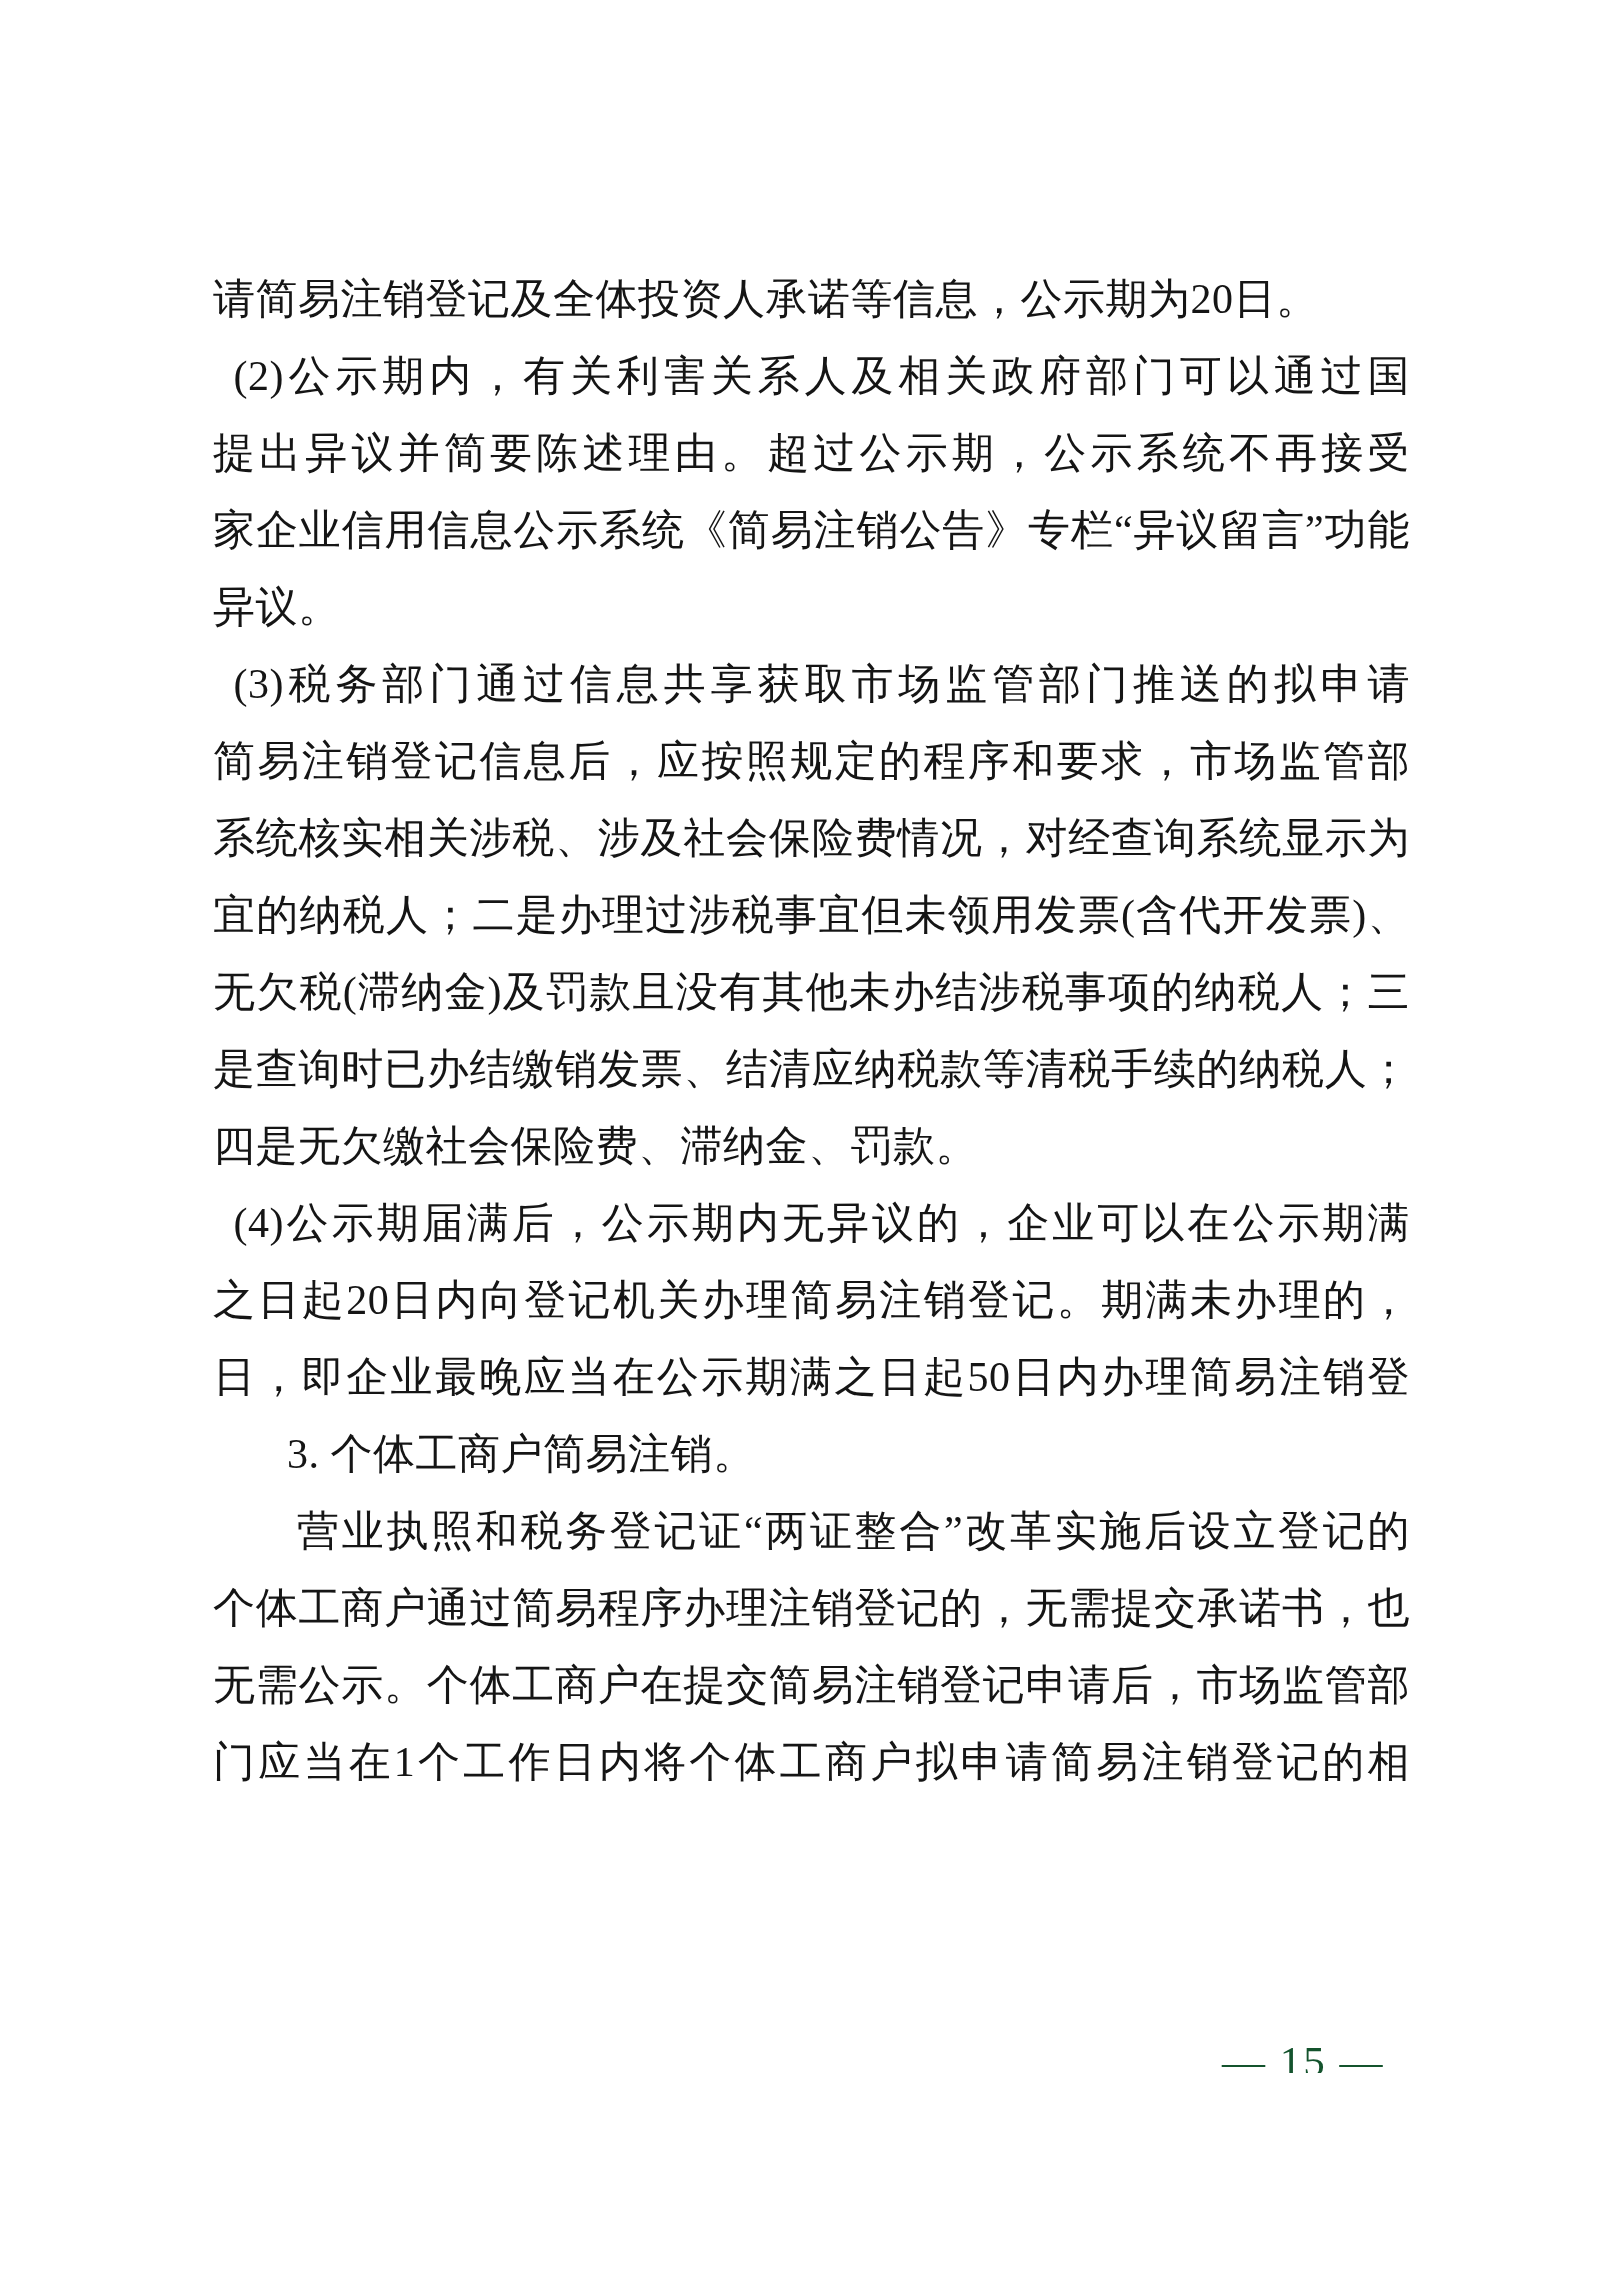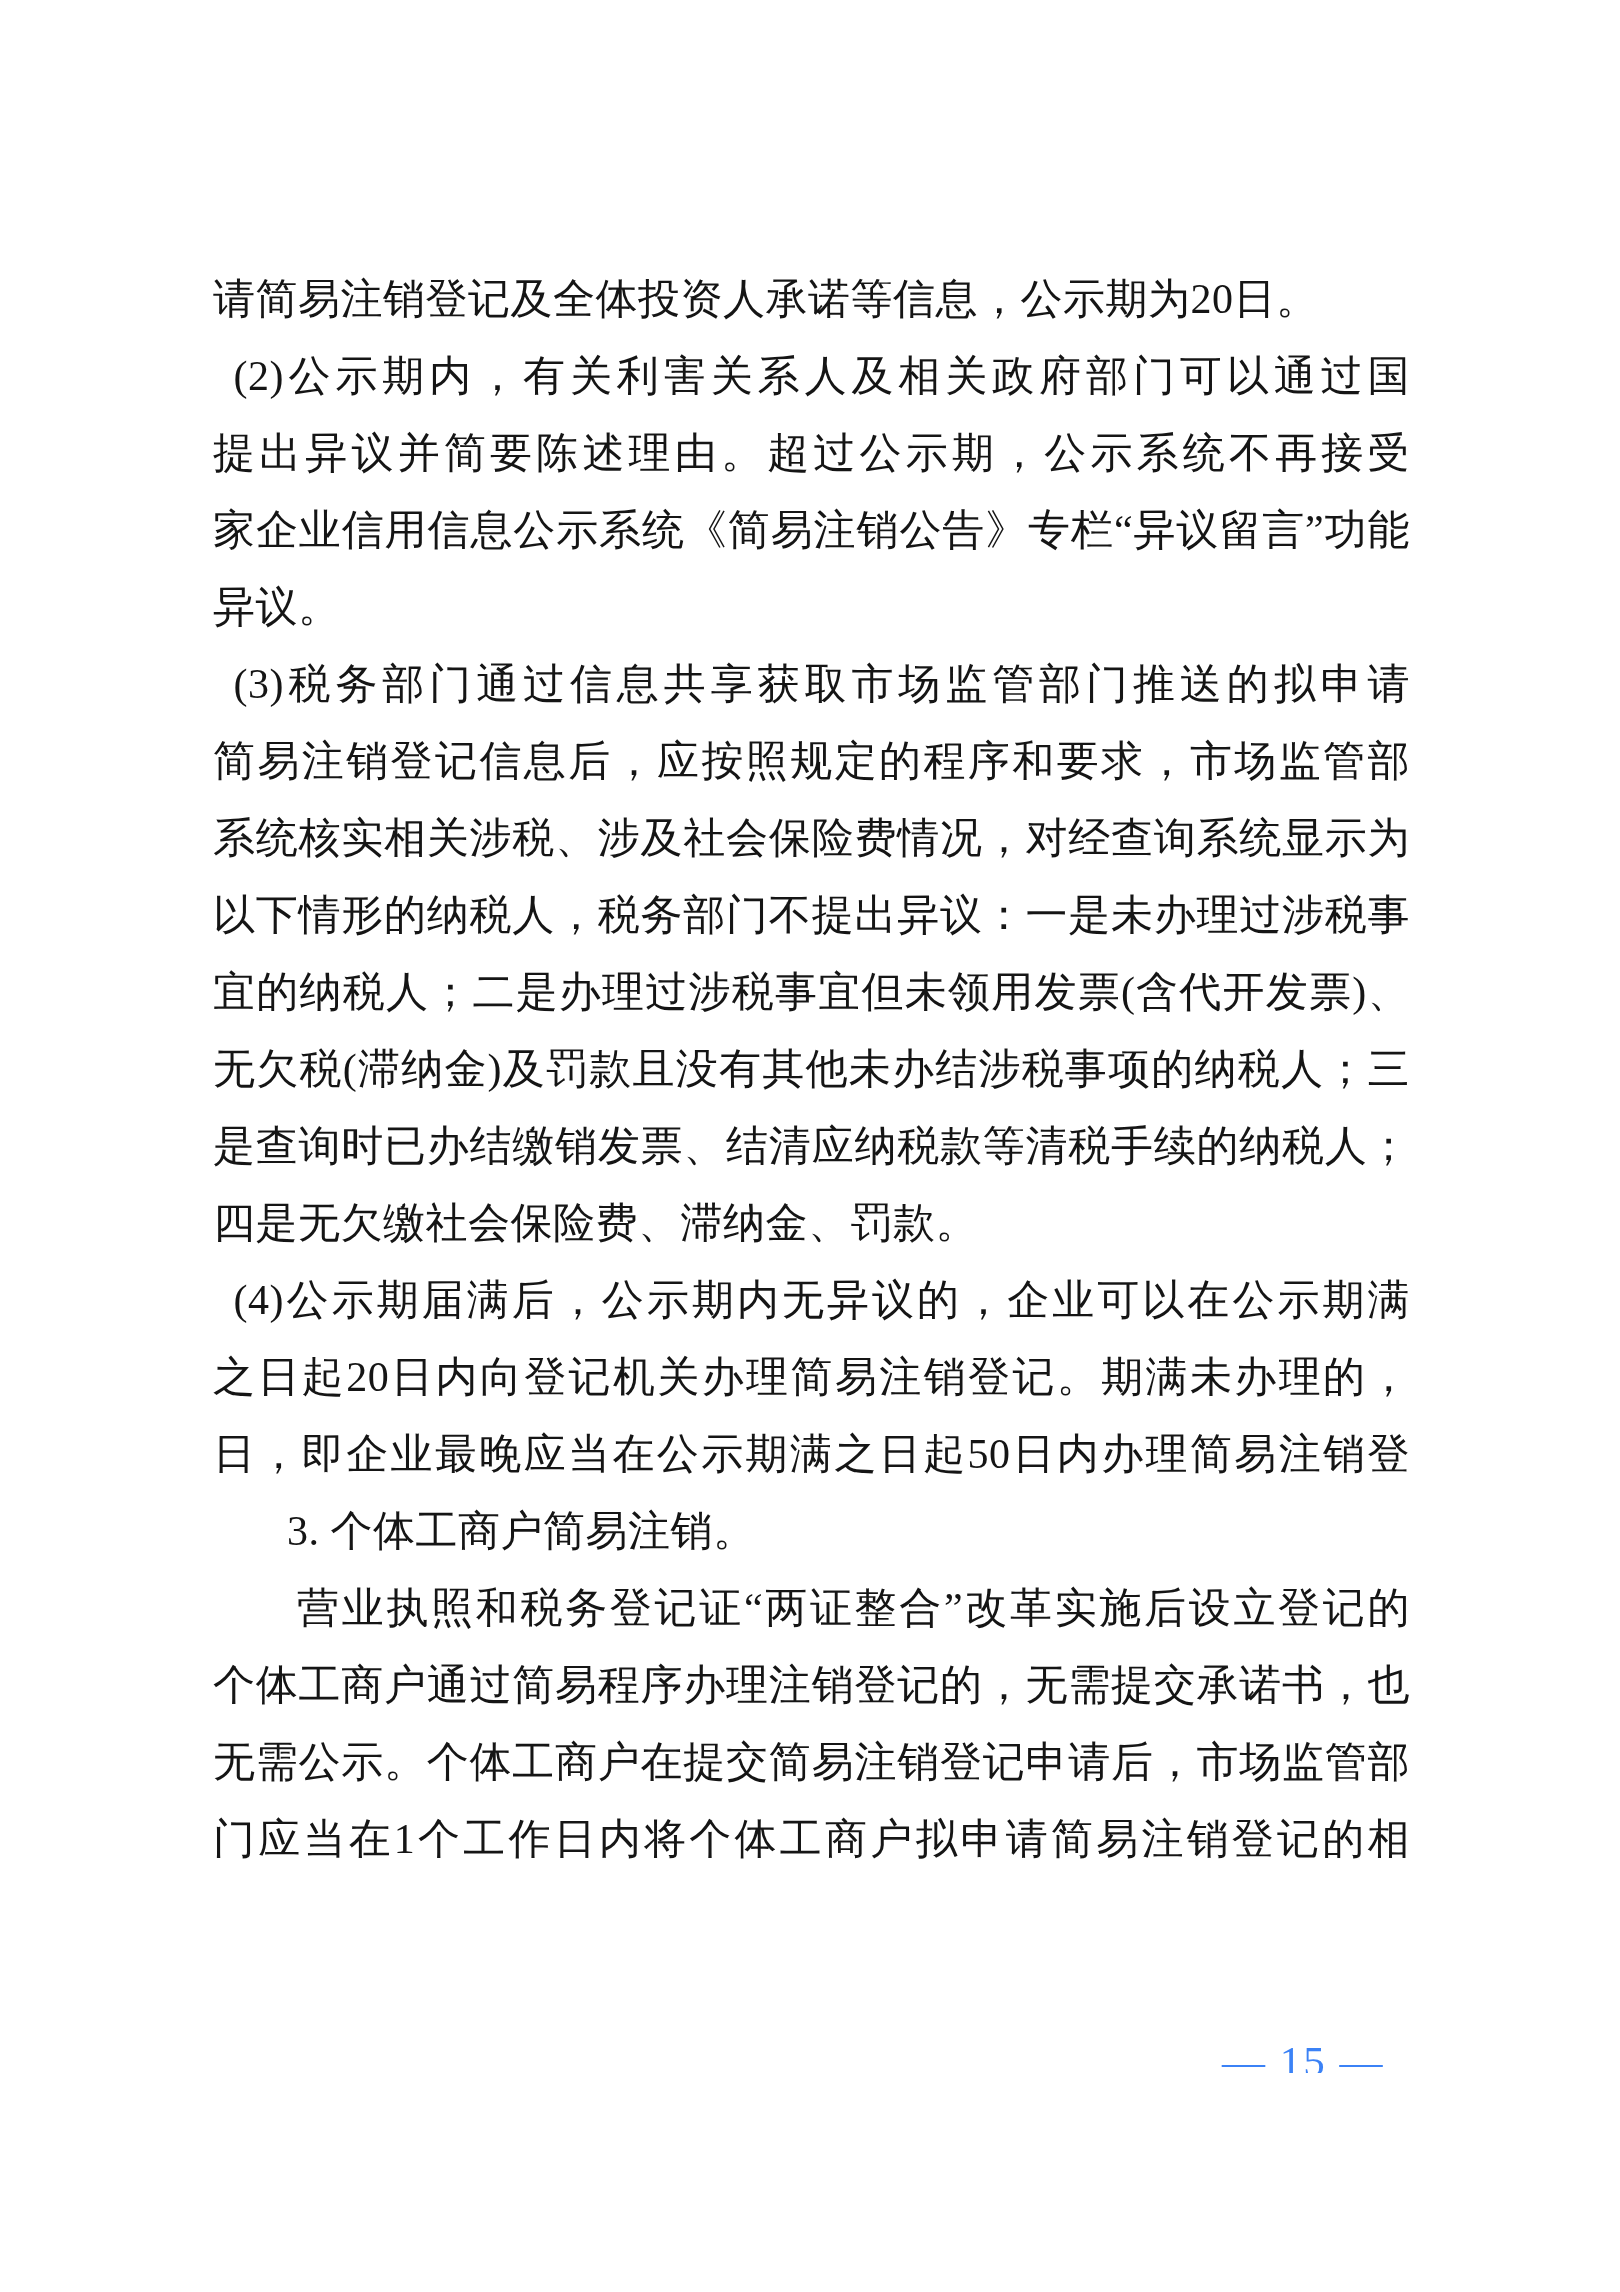--- a/index.html
+++ b/index.html
@@ -40,21 +40,21 @@
   .ipara{ padding-left: 84px; }  
 
   .page-number {
     position: absolute;
     left: 1222px;
     top: 2040px;
     width: 167px;
     font-size: 43px;
     line-height: 43px;
     letter-spacing: 2px;
-    color: #3b82f6;
+    color: #14532d;
     text-align: left;
     white-space: nowrap;
   }
   .watermark {
     position: absolute;
     left: 1520px;
     top: 2247px;
     display: flex;
     align-items: center;
     gap: 2.9px;
@@ -85,21 +85,20 @@
 
   <div class="text-block">
     <div class="line">请简易注销登记及全体投资人承诺等信息，公示期为20日。</div>
     <div class="line j ip">(2)公示期内，有关利害关系人及相关政府部门可以通过国</div>
     <div class="line j">提出异议并简要陈述理由。超过公示期，公示系统不再接受</div>
     <div class="line j">家企业信用信息公示系统《简易注销公告》专栏“异议留言”功能</div>
     <div class="line">异议。</div>
     <div class="line j ip">(3)税务部门通过信息共享获取市场监管部门推送的拟申请</div>
     <div class="line j">简易注销登记信息后，应按照规定的程序和要求，市场监管部</div>
     <div class="line j">系统核实相关涉税、涉及社会保险费情况，对经查询系统显示为</div>
-    <div class="line j">以下情形的纳税人，税务部门不提出异议：一是未办理过涉税事</div>
     <div class="line j">宜的纳税人；二是办理过涉税事宜但未领用发票(含代开发票)、</div>
     <div class="line j">无欠税(滞纳金)及罚款且没有其他未办结涉税事项的纳税人；三</div>
     <div class="line j">是查询时已办结缴销发票、结清应纳税款等清税手续的纳税人；</div>
     <div class="line">四是无欠缴社会保险费、滞纳金、罚款。</div>
     <div class="line j ip">(4)公示期届满后，公示期内无异议的，企业可以在公示期满</div>
     <div class="line j">之日起20日内向登记机关办理简易注销登记。期满未办理的，</div>
     <div class="line j">日，即企业最晚应当在公示期满之日起50日内办理简易注销登</div>
     <div class="line inum">3. 个体工商户简易注销。</div>
     <div class="line j ipara">营业执照和税务登记证“两证整合”改革实施后设立登记的</div>
     <div class="line j">个体工商户通过简易程序办理注销登记的，无需提交承诺书，也</div>

